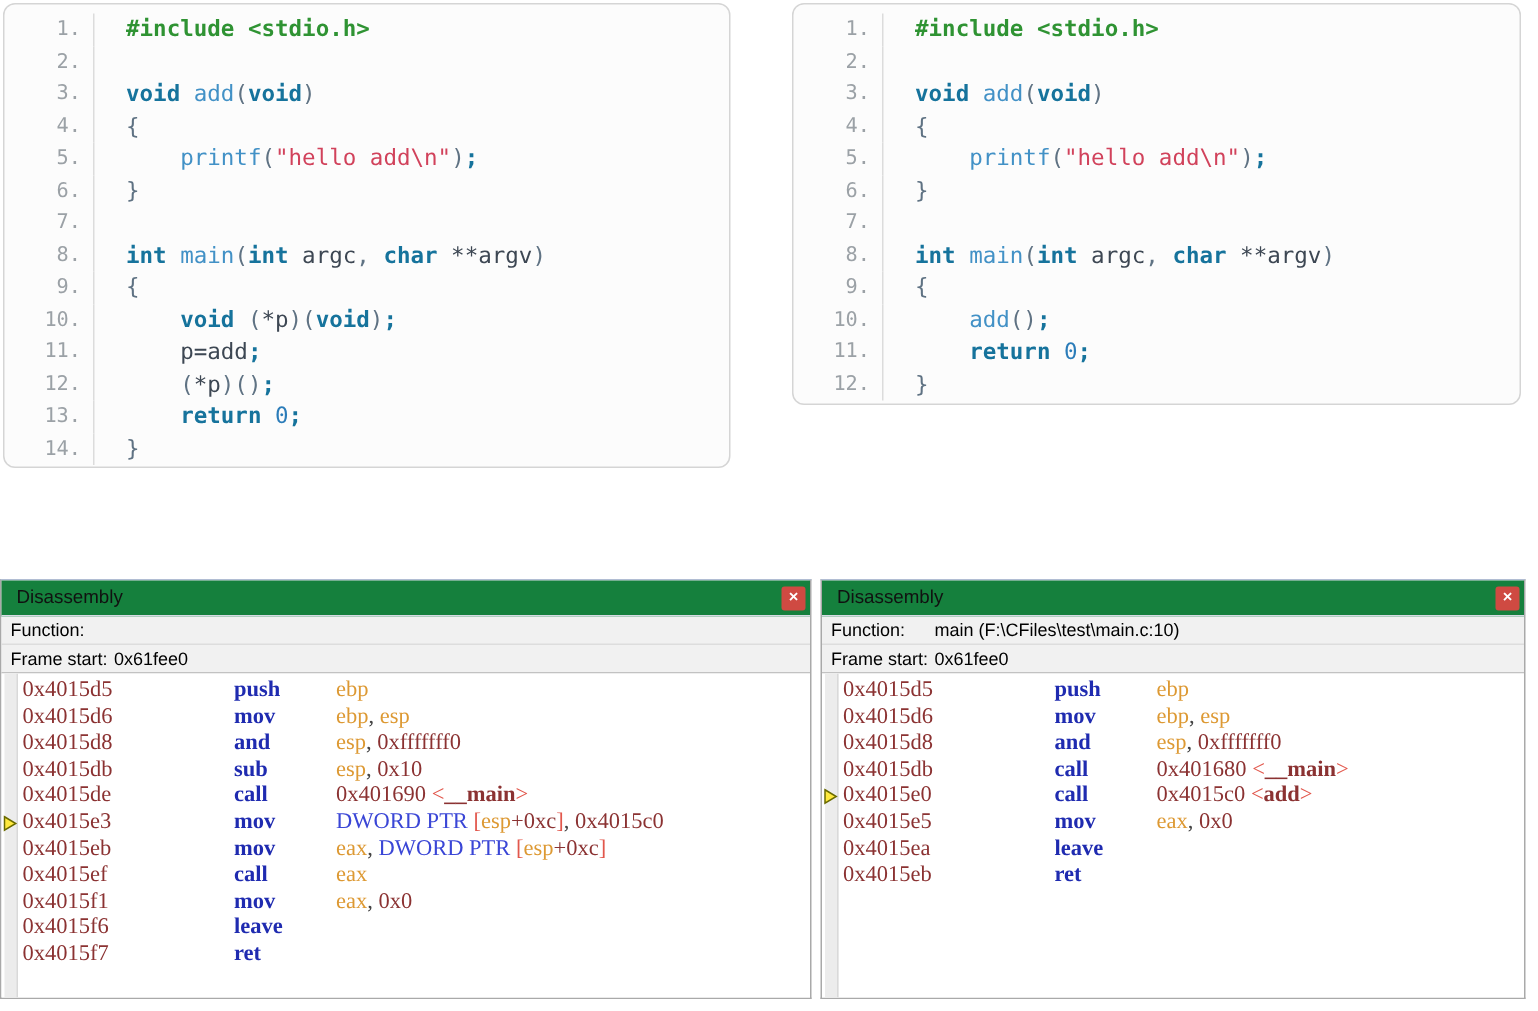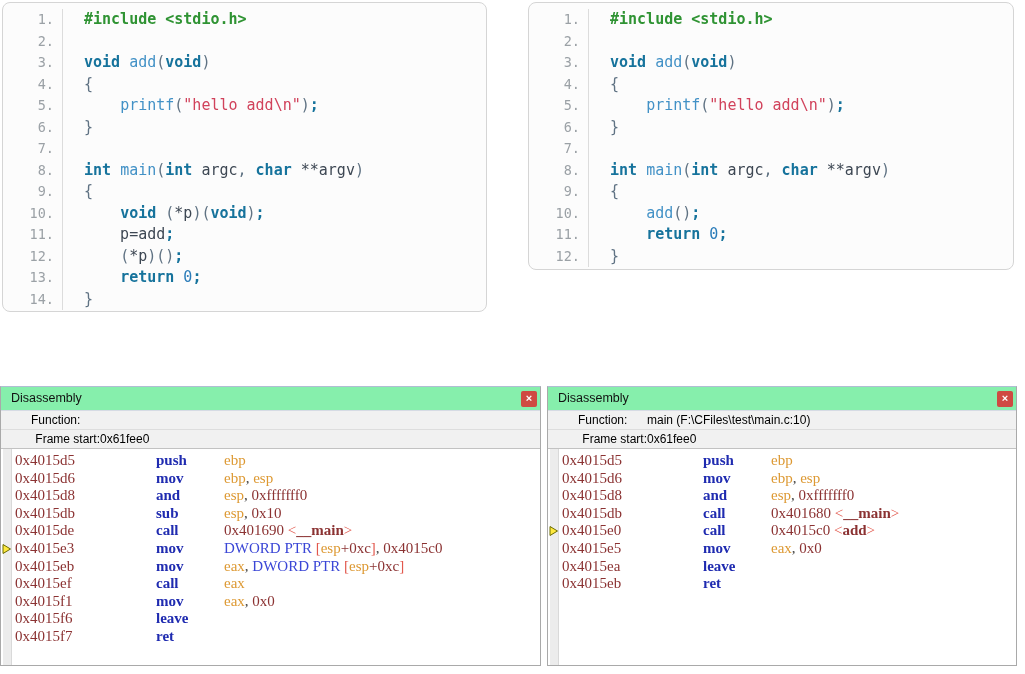--- a/index.html
+++ b/index.html
@@ -35,38 +35,38 @@
 
   
   .disasm-panel {
     position:absolute; top:386px; height:280px; background:#ffffff;
     border:1px solid #a9a9a9; border-top:1px solid #b1bdd3;
     display:flex; flex-direction:column;
   }
   .disasm-panel-left  { left:0;     width:541px; }
   .disasm-panel-right { left:547px; width:470px; }
   .titlebar {
-    position:relative; height:24px; background:#86efac;
+    position:relative; height:24px; background:#15803d;
     border-bottom:1px solid #d6dbe4; flex:0 0 auto;
   }
   .titlebar .title {
     position:absolute; left:10px; top:4px; font-size:12.5px; color:#111111;
   }
   .close-btn {
     position:absolute; right:3px; top:4px; width:16px; height:16px;
     background:var(--close_button_bg); border-radius:2px; cursor:pointer;
     color:#ffffff; font-size:11px; font-weight:bold; text-align:center; line-height:15px;
   }
   .info-row {
     height:19px; background:#f1f1f1; border-bottom:1px solid #dddddd;
     font-size:12px; color:#000000; line-height:18px; padding-left:6px;
     display:flex; flex:0 0 auto;
   }
-  .info-row.frame { border-bottom:1px solid #c2c2c2;text-align:right; }
-  .info-row .lbl { flex:0 0 69px;margin-left:24px; }
+  .info-row.frame { border-bottom:1px solid #c2c2c2; }
+  .info-row .lbl { flex:0 0 69px; }
   .disasm-content { position:relative; flex:1 1 auto; background:#ffffff; overflow:hidden; }
   .gutter-strip {
     position:absolute; left:2px; top:0; bottom:0; width:9px;
     background:#ececec; border-right:1px solid #d9d9d9;
   }
   .disasm-rows {
     position:relative; padding:3px 0 0 14px;
     font-family:"Liberation Serif", "DejaVu Serif", serif; font-size:15px;
   }
   .disasm-row { position:relative; display:flex; height:17.6px; line-height:17.6px; white-space:pre; }

